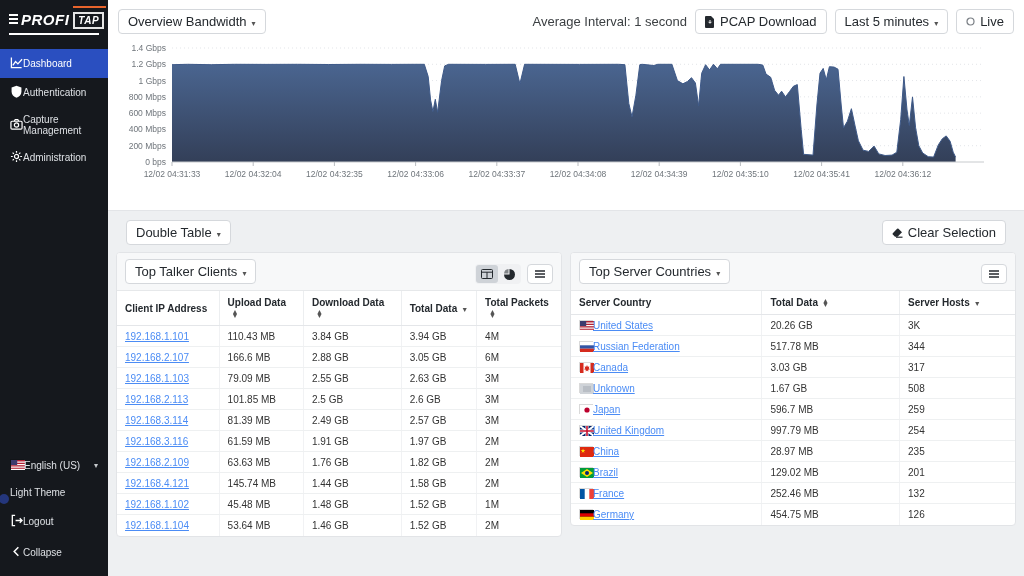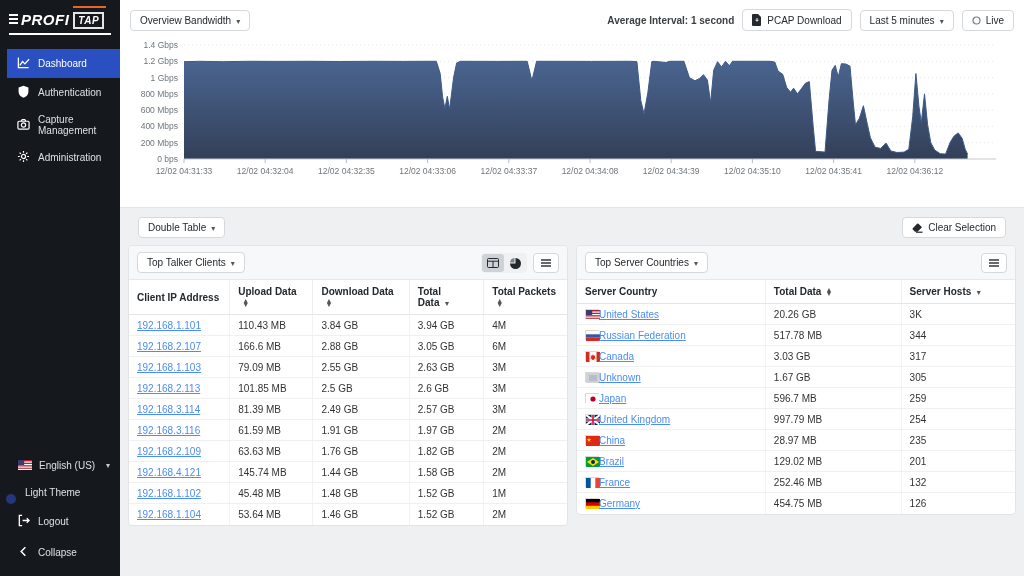--- a/index.html
+++ b/index.html
@@ -1,49 +1,49 @@
 <!DOCTYPE html>
 <html><head>
 <meta charset="utf-8">
 <style>
   * { box-sizing: border-box; margin: 0; padding: 0; }
   html,body { width:1024px; height:576px; overflow:hidden; }
   body { display:flex; font-family:"Liberation Sans", sans-serif; background:#eef0f2; color:#222; }
 
   
-  .sidebar { width:120px; flex-shrink:0; background:#15181d; color:#e8eaec; display:flex; flex-direction:column; }
+  .sidebar { width:108px; flex-shrink:0; background:#15181d; color:#e8eaec; display:flex; flex-direction:column; }
   .logo { padding:10px 9px 6px; }
   .logo-row { display:flex; align-items:center; gap:3px; }
   .logo-bars { display:flex; flex-direction:column; gap:2px; }
   .logo-bars i { display:block; width:9px; height:2px; background:#fff; }
   .logo-profi { color:#fff; font-size:15px; font-weight:bold; font-style:italic; letter-spacing:.5px; }
   .logo-tap-wrap { position:relative; margin-left:1px; }
   .logo-tap-accent { position:absolute; top:-4px; left:0; right:-2px; height:2px; background:#e8642c; }
   .logo-tap { border:2px solid #e5e5e5; color:#fff; font-size:10px; font-weight:bold; font-style:italic; padding:1px 3px; letter-spacing:.5px; }
   .logo-underline { height:2px; background:#fff; margin-top:5px; }
   .nav { margin-top:8px; }
-  .nav-item { display:flex; align-items:center; gap:8px; padding:7px 10px; font-size:10px; color:#dde0e4; cursor:pointer;margin-left:7px; }
+  .nav-item { display:flex; align-items:center; padding:7px 10px; font-size:10px; color:#dde0e4; cursor:pointer; }
   .nav-item.active { background:#2a4fc0; color:#fff; }
   .nav-item svg { flex-shrink:0; }
   .side-footer { margin-top:auto; padding-bottom:8px; }
   .side-footer .nav-item { padding:8px 10px; }
   .caret-right { margin-left:auto; font-size:8px; color:#c6c9cd; }
   .toggle { width:22px; height:12px; border-radius:6px; background:#6a7078; position:relative; flex-shrink:0; }
   .toggle .knob { position:absolute; right:1px; top:1px; width:10px; height:10px; border-radius:50%; background:#24367c; }
   .flag { width:14px; height:10px; display:inline-block; flex-shrink:0; border:1px solid rgba(0,0,0,.15); }
   .flag svg { display:block; }
 
   
   .main { flex:1; min-width:0; display:flex; flex-direction:column; }
   .topsection { background:#fff; border-bottom:1px solid #e3e5e8; }
   .topbar { display:flex; align-items:center; padding:9px 10px 4px; }
   .topbar-right { margin-left:auto; display:flex; align-items:center; gap:8px; }
-  .btn { display:inline-flex; align-items:center; gap:5px; background:#fff; border:1px solid #d5d8dc; border-radius:4px; padding:4px 9px; font-size:10px; color:#24292e; cursor:pointer; white-space:nowrap; }
+  .btn { display:inline-flex; align-items:center; gap:5px; background:#fff; border:1px solid #d5d8dc; border-radius:4px; padding:4px 9px; font-size:13px; color:#24292e; cursor:pointer; white-space:nowrap; }
   .btn .caret::after { content:"▾"; font-size:8px; color:#555; }
-  .avg-text { font-size:10px; color:#3c4043;font-weight:bold; }
+  .avg-text { font-size:13px; color:#3c4043; }
   .chart-wrap { padding:0 4px 10px; }
 
   .toolbar2 { display:flex; align-items:center; padding:9px 18px 7px; }
   .toolbar2 .right { margin-left:auto; }
 
   
   .cards { display:flex; gap:8px; padding:0 8px; align-items:flex-start; }
   .card { flex:1; min-width:0; background:#fff; border:1px solid #e2e4e7; border-radius:4px; overflow:hidden; }
   .card-header { background:#f7f8f9; border-bottom:1px solid #e6e8ea; padding:6px 8px; display:flex; align-items:flex-end; }
   .card-header .right { margin-left:auto; display:flex; align-items:center; gap:6px; }
@@ -456,21 +456,21 @@
                   <span class="flag">
                     <svg width="14" height="10">
                       <rect width="14" height="10" fill="#cfd3d8"></rect>
                       <rect x="3" y="2" width="8" height="6" fill="#b9bec5"></rect>
                     </svg>
                   </span>
                   <a class="tbl-link">Unknown</a>
                 </span>
               </td>
               <td>1.67 GB</td>
-              <td>305</td>
+              <td>508</td>
             </tr>
             <tr>
               <td>
                 <span class="country-cell">
                   <span class="flag">
                     <svg width="14" height="10">
                       <rect width="14" height="10" fill="#fff"></rect>
                       <circle cx="7" cy="5" r="2.6" fill="#bc002d"></circle>
                     </svg>
                   </span>

